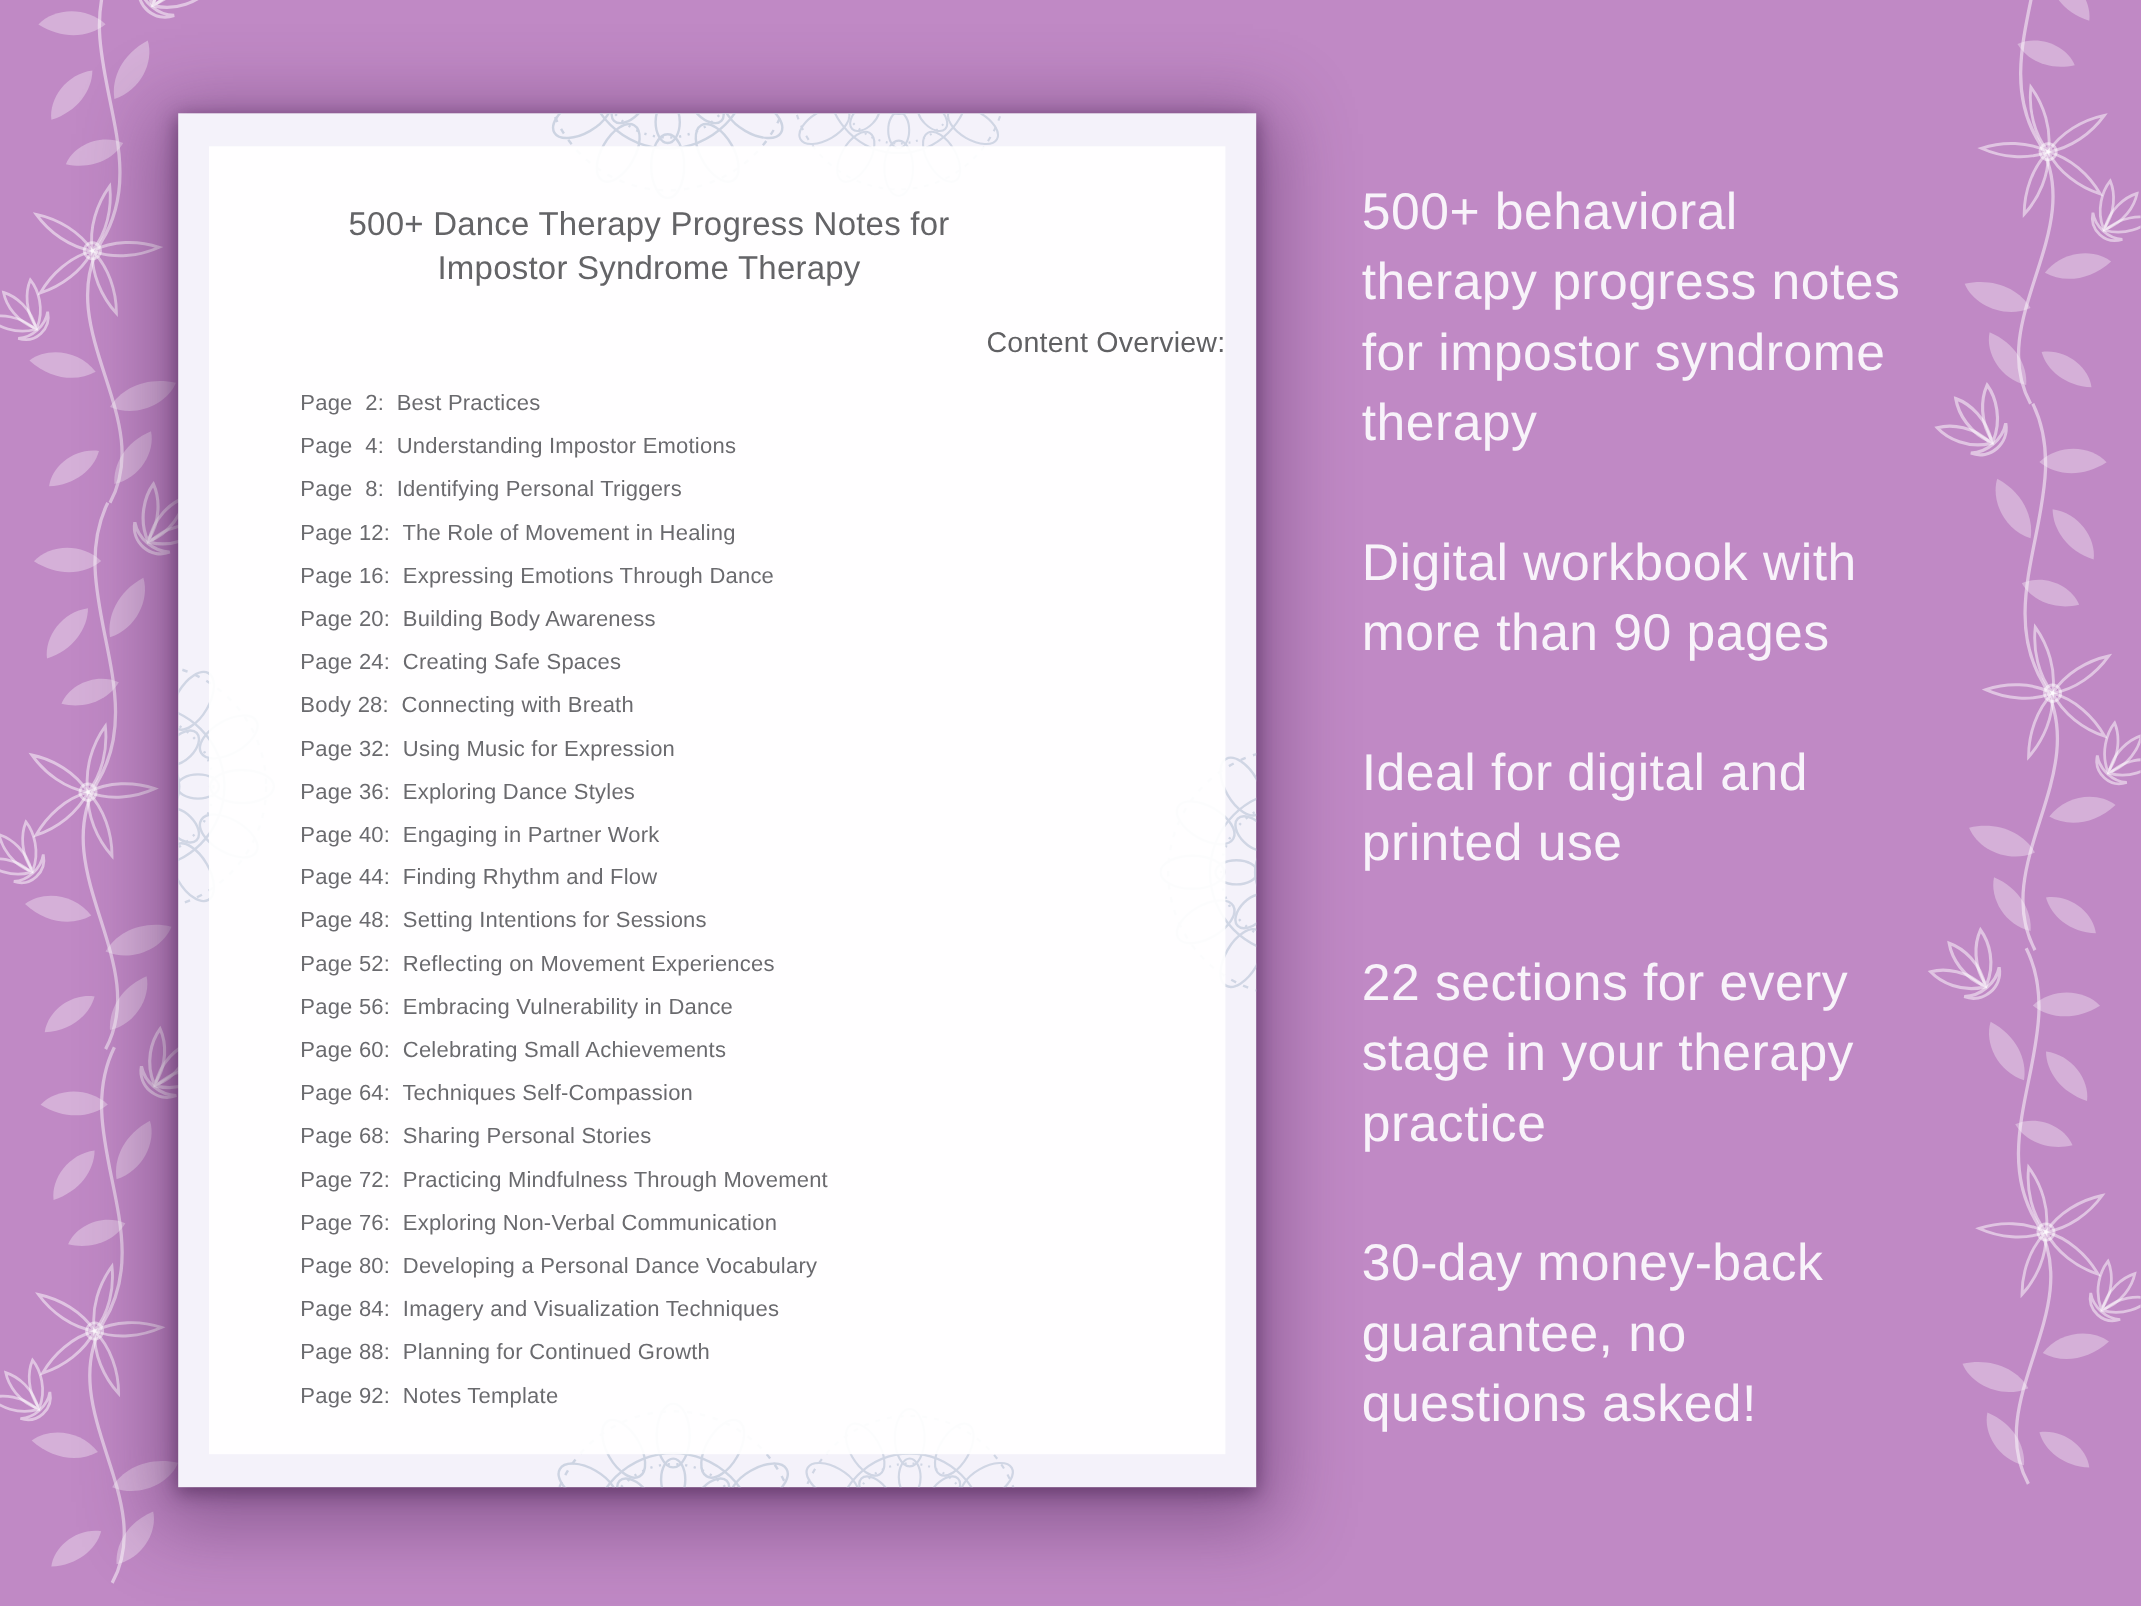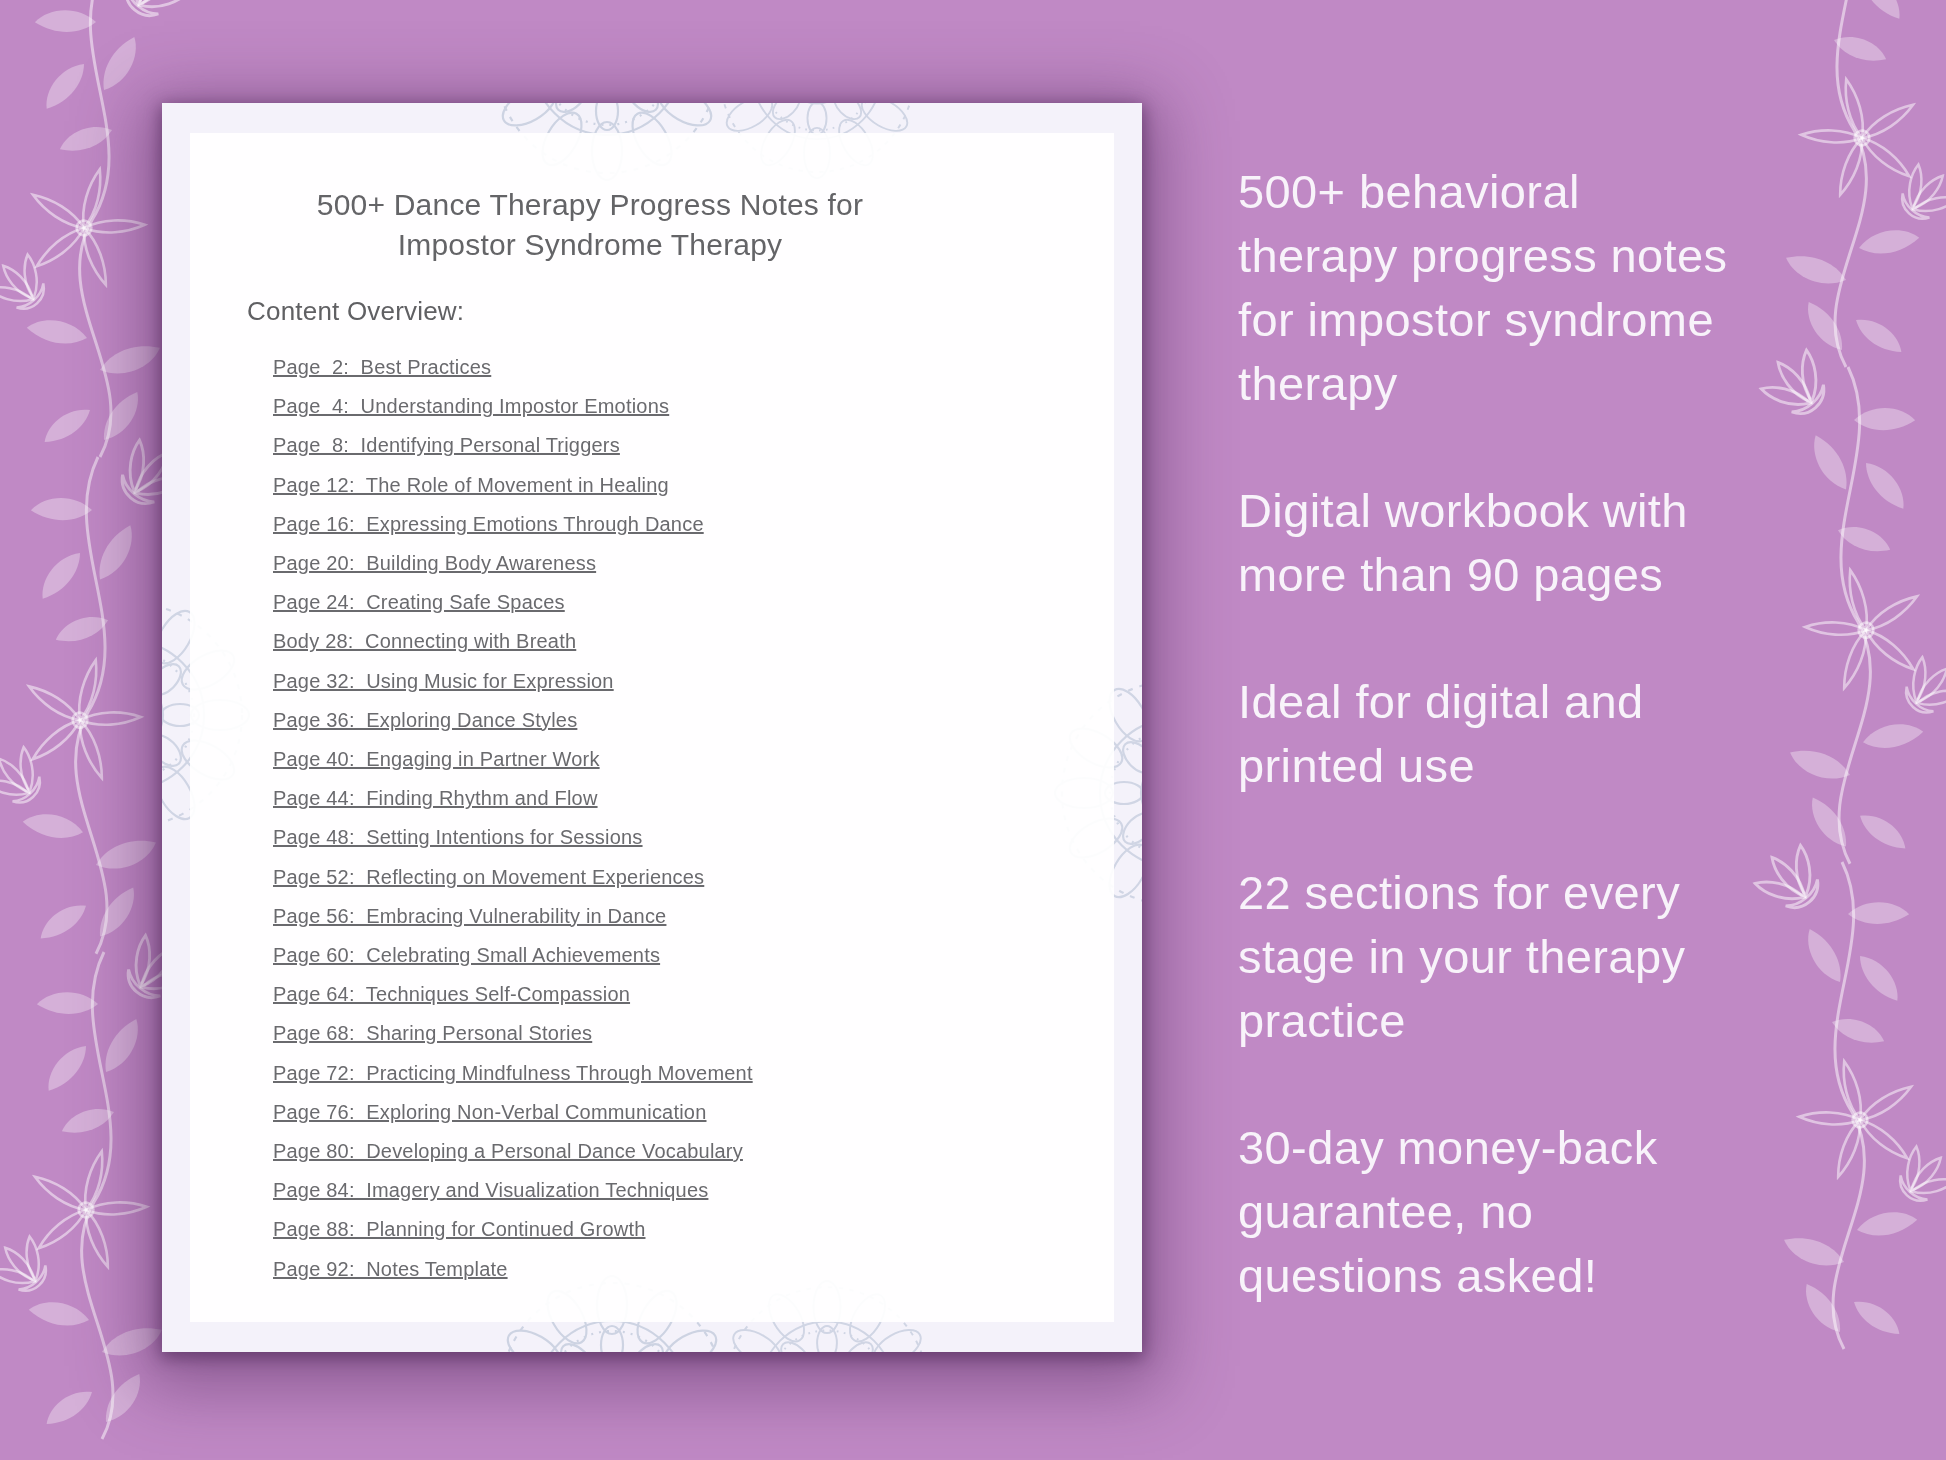--- a/index.html
+++ b/index.html
@@ -29,26 +29,26 @@
   .doc-title{
     margin:52px 0 0 0;width:800px;
     text-align:center;
     font-size:30px;line-height:40px;letter-spacing:.2px;
     color:var(--title-text,#646467);
   }
   .overview{
     margin:31px 0 0 57px;
     font-size:26px;letter-spacing:.2px;
     color:#606063;
+    text-align:right;
   }
   .toc{
     list-style:none;margin:21px 0 0 83px;padding:0;
     font-size:20px;letter-spacing:.2px;
     color:var(--toc-text,#6a6a6e);
-    text-decoration:underline;
   }
   .toc li{line-height:39.2px;white-space:pre;}
   
   .benefits{position:absolute;left:1238px;top:160px;width:680px;}
   .benefit{
     font-size:47px;line-height:64px;letter-spacing:.4px;
     color:var(--benefit-text,#f8f3fa);
     white-space:pre-line;
     margin:0 0 63px 0;
   }

